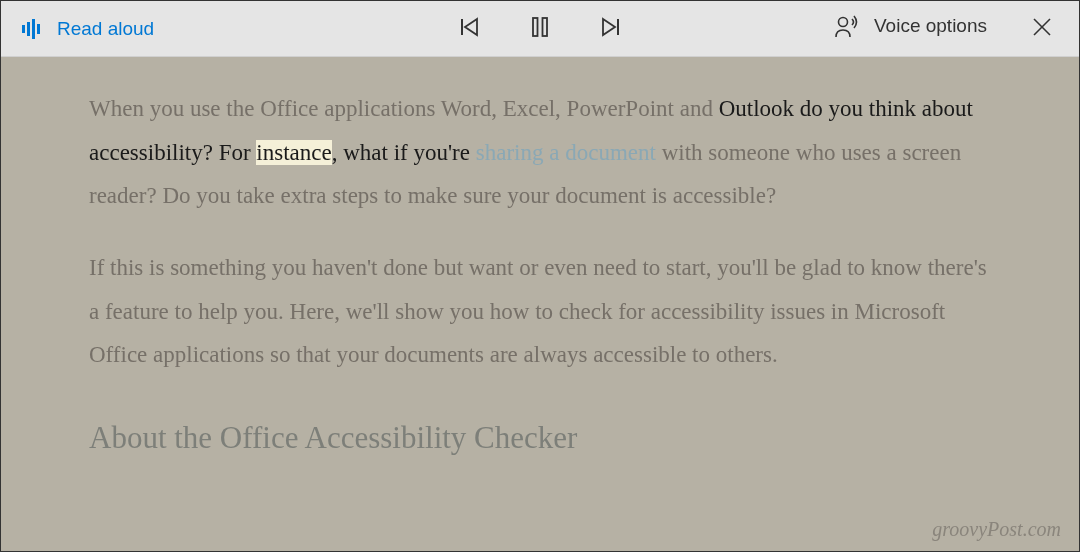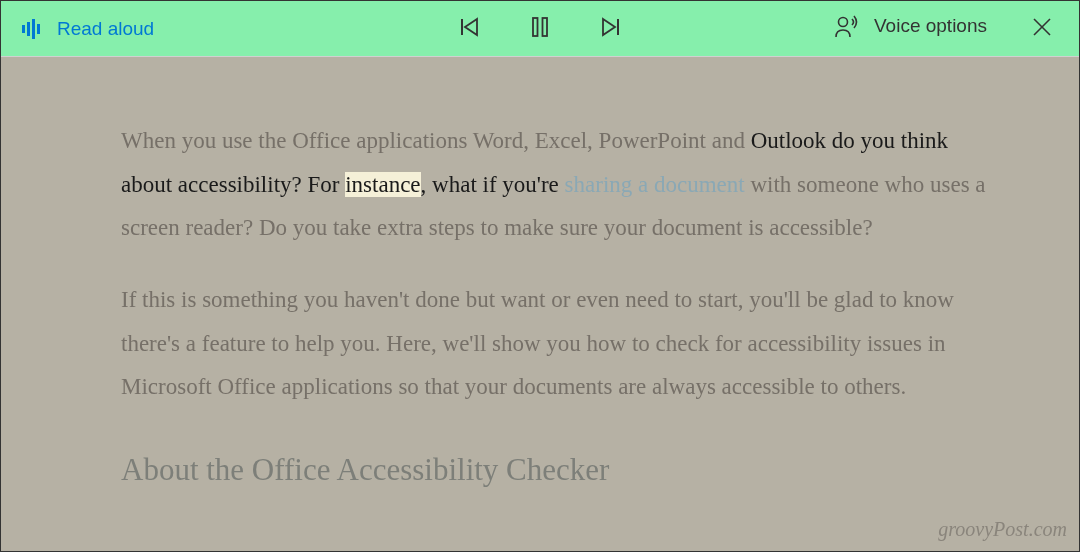--- a/index.html
+++ b/index.html
@@ -12,21 +12,21 @@
       width: 1080px;
       height: 552px;
       font-family: "Segoe UI", Tahoma, sans-serif;
       background: #b6b1a4;
       overflow: hidden;
       position: relative;
       border: 1px solid #333;
     }
     
     .toolbar {
-      background: #86efac;
+      background: #e5e5e5;
       height: 56px;
       border-bottom: 1px solid #d0d0d0;
       display: flex;
       align-items: center;
       padding: 0 20px;
       position: relative;
     }
     
     .toolbar-left {
       display: flex;
@@ -87,26 +87,25 @@
     
     .close-btn {
       background: none;
       border: none;
       cursor: pointer;
       padding: 8px;
       margin-left: 20px;
     }
     
     .content {
-      padding: 30px 88px 20px 120px;
+      padding: 30px 88px 20px 88px;
       font-family: Georgia, "Times New Roman", serif;
       font-size: 23px;
       line-height: 1.9;
       color: #767068;
-      margin-top: 32px;
     }
     
     .para {
       margin-bottom: 28px;
     }
     
     .active-sentence {
       color: #1a1a1a;
     }
     
@@ -123,21 +122,21 @@
       font-family: Georgia, "Times New Roman", serif;
       font-size: 31px;
       color: #7d7f79;
       font-weight: 400;
       margin-top: 32px;
     }
     
     .watermark {
       position: absolute;
       bottom: 10px;
-      right: 12px;
+      right: 18px;
       font-family: Georgia, serif;
       font-size: 20px;
       color: #8a857c;
       font-style: italic;
     }
   </style>
 </head>
 <body>
 
 <div class="toolbar">

